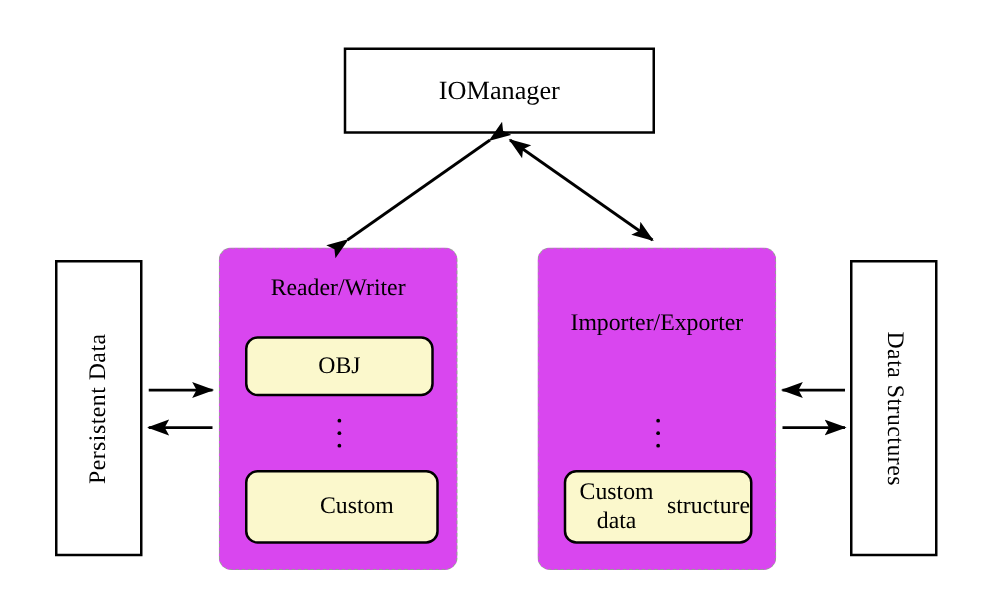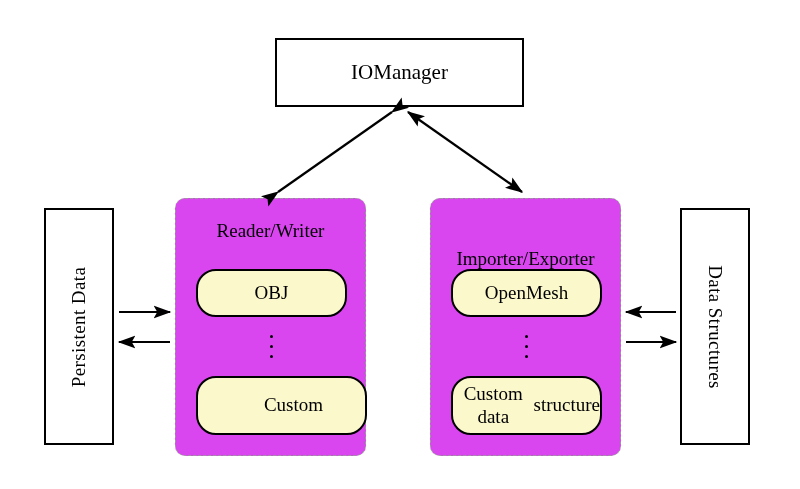--- a/index.html
+++ b/index.html
@@ -38,21 +38,21 @@
   .node-white {
     background: #ffffff;
     border: 2.6px solid #000000;
     border-radius: 0;
   }
 
   
   .node-yellow {
     background: #fbf8cc;
     border: 2.6px solid #000000;
-    border-radius: 20px;
+    border-radius: 10px;
   }
 
   
   .panel {
     position: absolute;
     box-sizing: border-box;
     background: #d946ef;
     border: 1.6px dashed #9a9a9a;
     border-radius: 10px;
   }
@@ -129,32 +129,29 @@
     <div class="node node-yellow t-item" style="left:20px; top:70px; width:151px; height:48px;">
       <span>OBJ</span>
     </div>
 
     <div>
       <div class="vdots" style="left:94px; top:136px;"></div>
       <div class="vdots" style="left:94px; top:146px;"></div>
       <div class="vdots" style="left:94px; top:156px;"></div>
     </div>
 
-    <div class="node node-yellow t-item" style="left:20px; top:177px; width:171px; height:59px; flex-direction:column;padding-left:24px;">
+    <div class="node node-yellow t-item" style="left:20px; top:177px; width:155px; height:59px; flex-direction:column;padding-left:24px;">
       <span>Custom</span>
     </div>
   </div>
 
   <div class="panel" style="left:430px; top:198px; width:191px; height:258px;">
 
     <div class="panel-title t-panel" style="top:18px;margin-top:31px;">Importer/Exporter</div>
 
-    <div class="node node-yellow t-item" style="left:20px; top:70px; width:151px; height:48px;">
-      <span>OpenMesh</span>
-    </div>
 
     <div>
       <div class="vdots" style="left:94px; top:136px;"></div>
       <div class="vdots" style="left:94px; top:146px;"></div>
       <div class="vdots" style="left:94px; top:156px;"></div>
     </div>
 
     <div class="node node-yellow t-item" style="left:20px; top:177px; width:151px; height:59px; flex-direction:row;">
       <span>Custom data</span>
       <span>structure</span>

